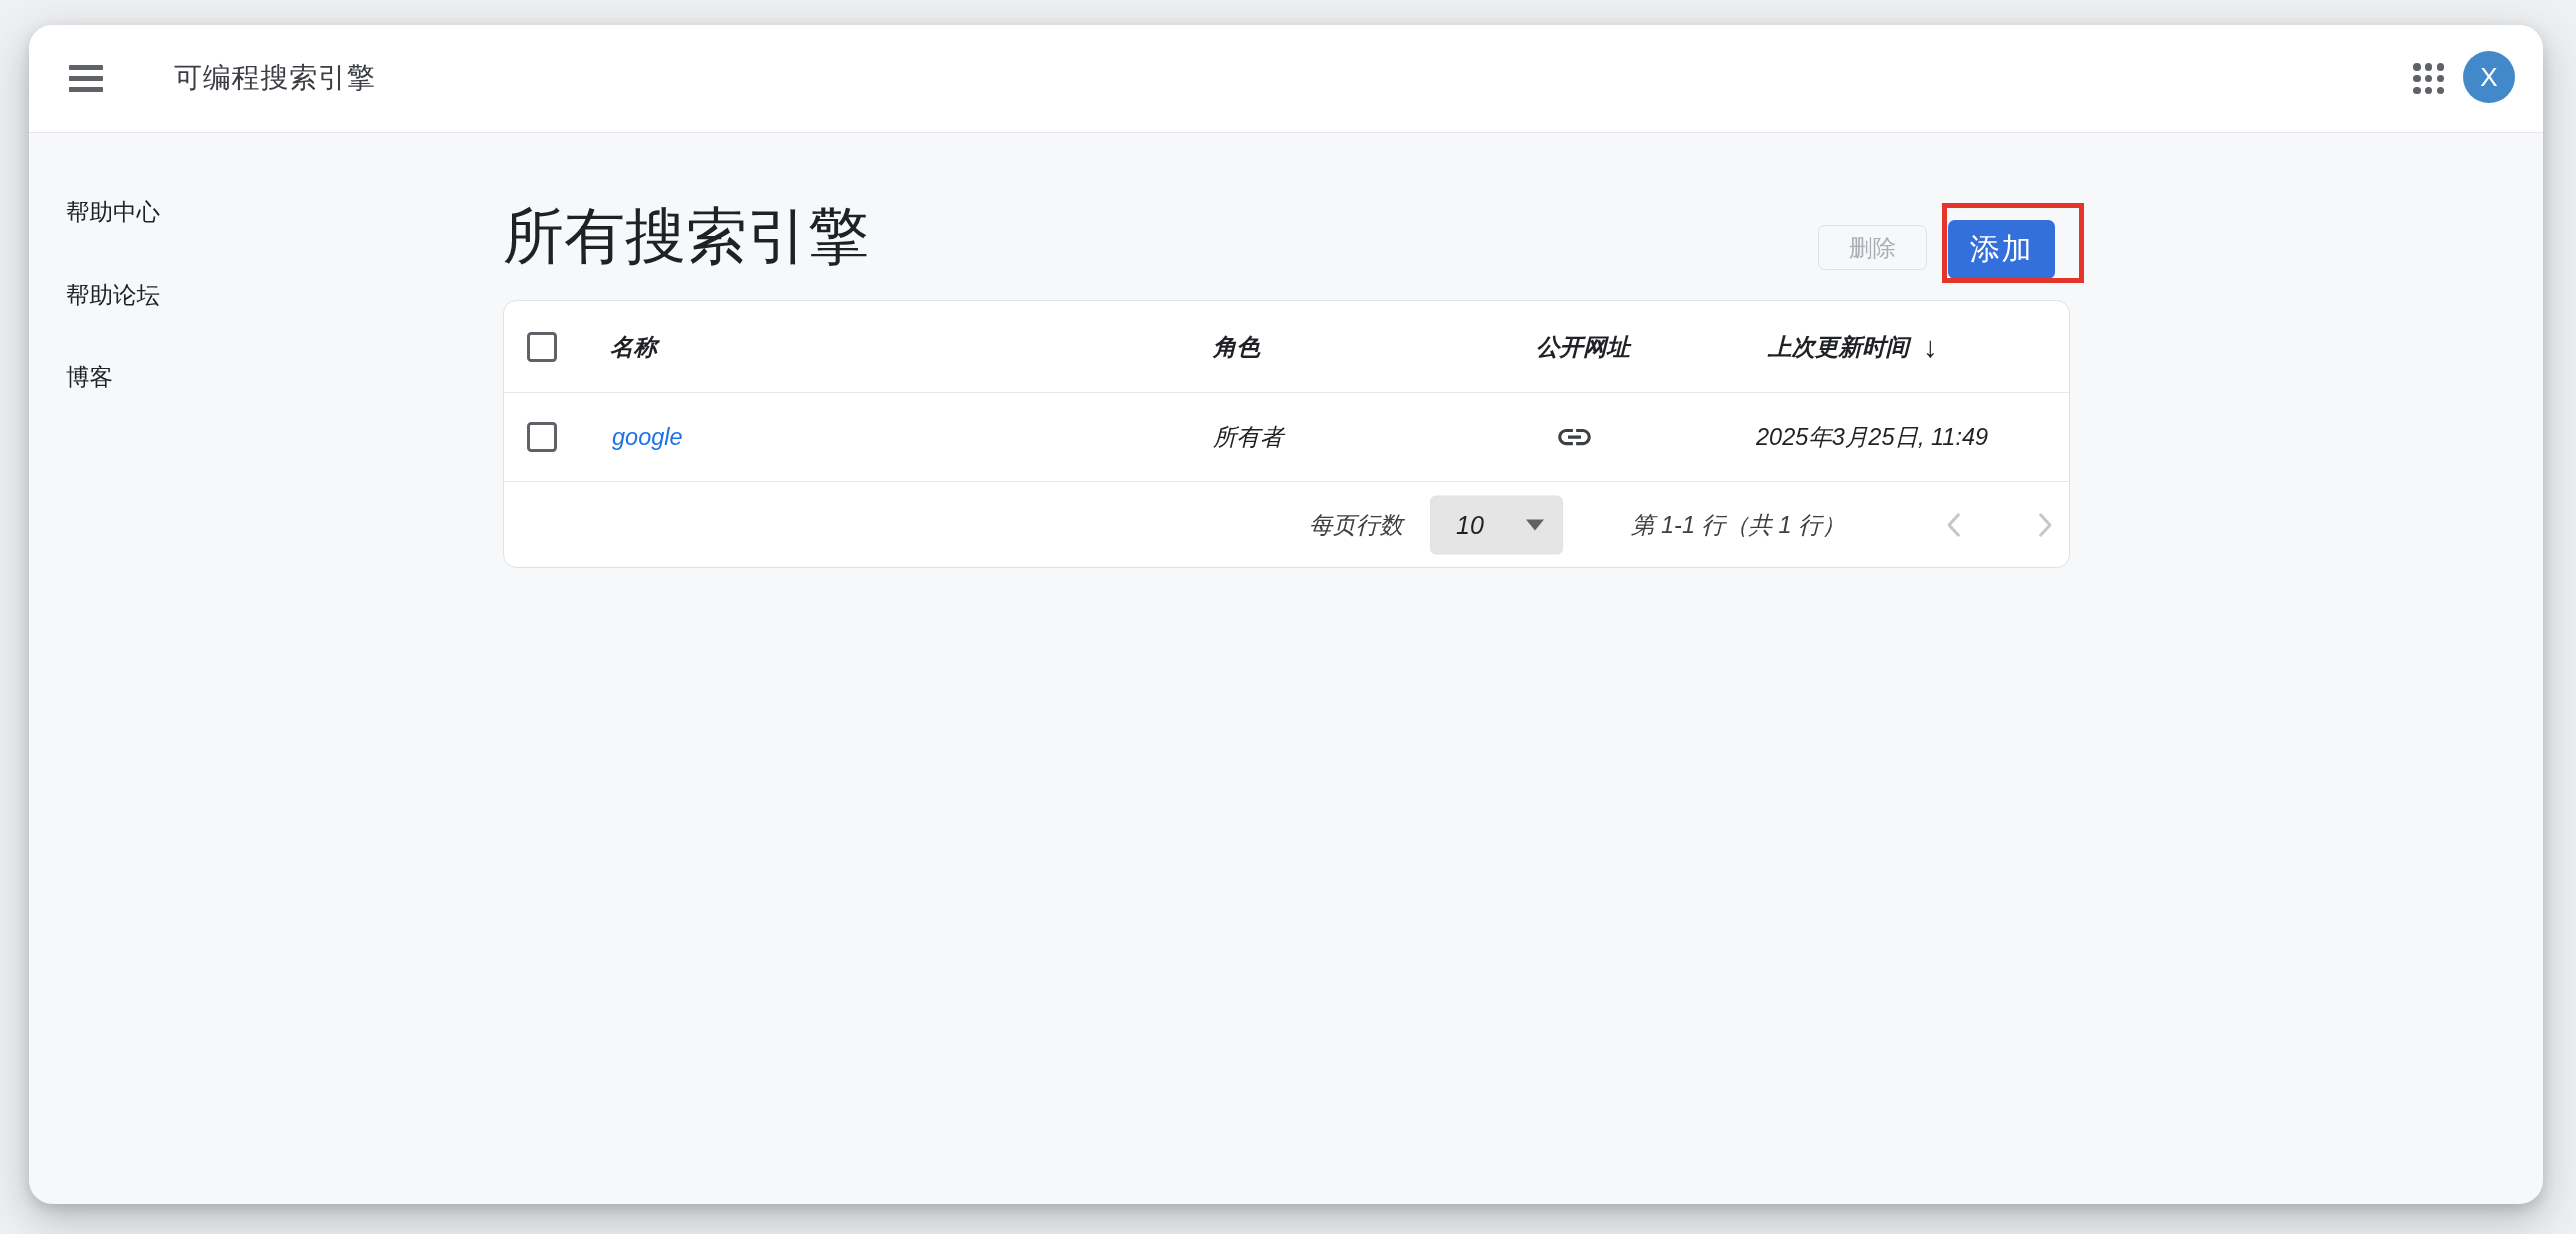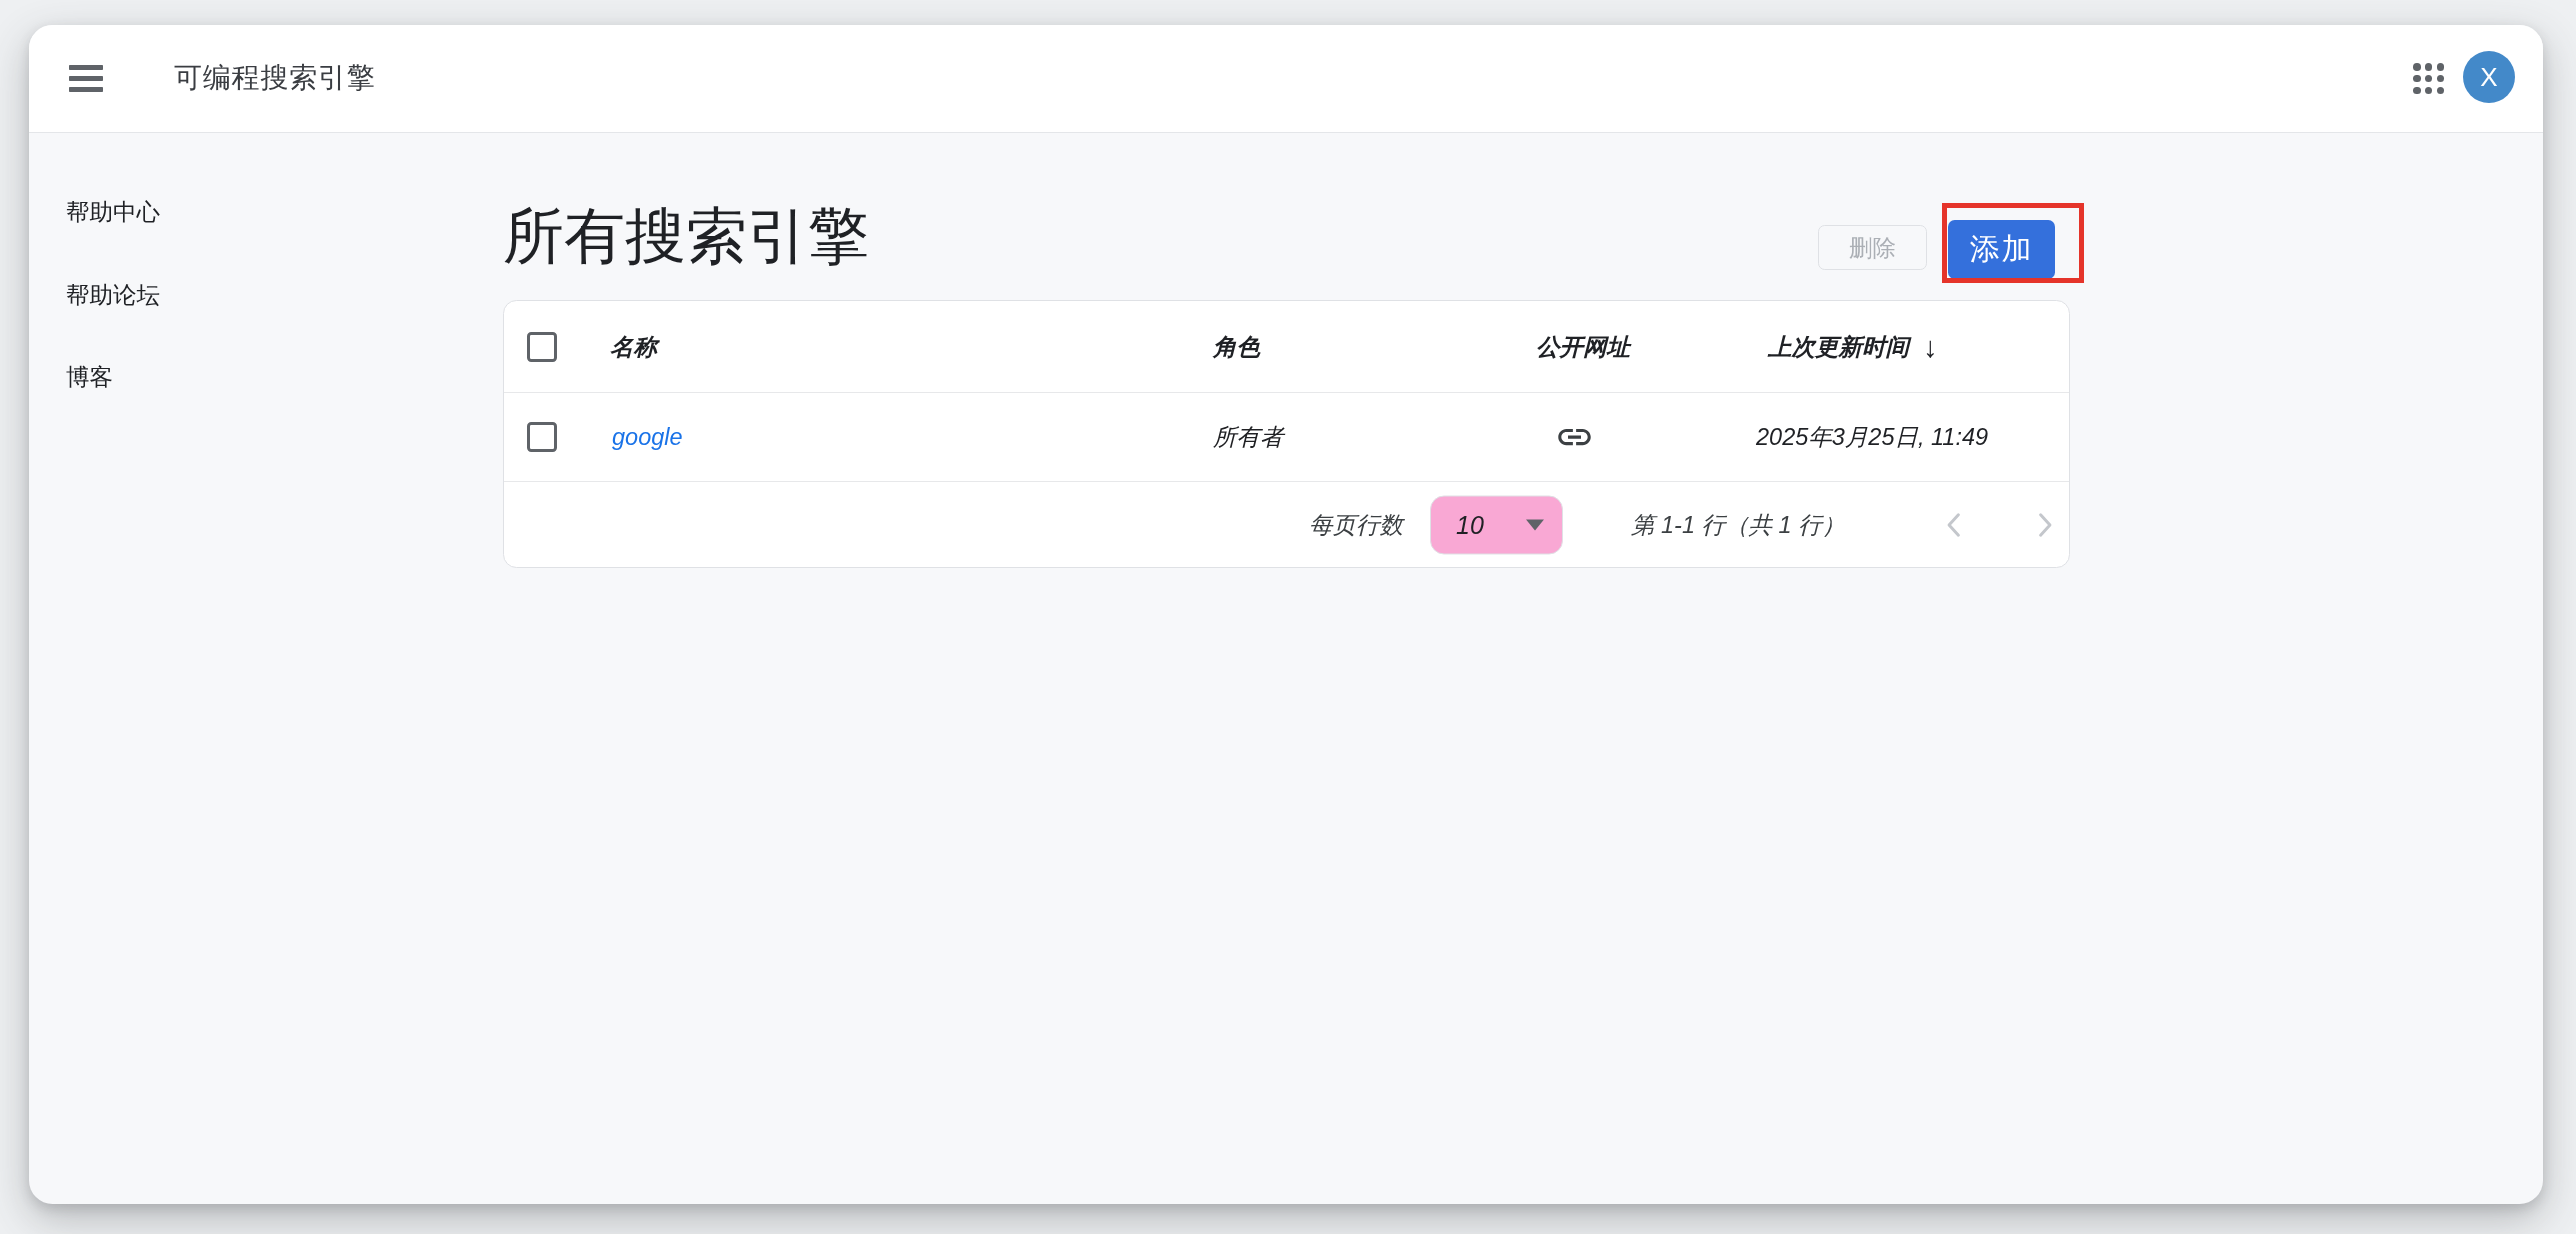--- a/index.html
+++ b/index.html
@@ -97,21 +97,21 @@
   .c-updated { left: 1264px; }
   .sort-arrow { left: 1419px; font-size: 29px; font-weight: 400; color: #1f2125; }
   .link-cell { left: 108px; color: #1a73e8; text-decoration: none; cursor: pointer; }
   .url-icon { left: 1051px; width: 39px; height: 39px; cursor: pointer; }
   .c-updated-val { left: 1252px; color: #1f2125; }
   
   .rpp-label { left: 805px; color: #3c4043; }
   .rpp-select {
     position: absolute; left: 926px; top: 50%; transform: translateY(-50%);
     width: 133px; height: 59px;
-    border: 1.7px solid #dfe1e5; border-radius: 14px; background: #f9a8d4;
+    border: 1.7px solid #dfe1e5; border-radius: 6px; background: #e5e5e5;
     display: flex; align-items: center; cursor: pointer;
   }
   .rpp-select .val { font-size: 25px; color: #1f2125; margin-left: 25px; }
   .rpp-select .tri {
     width: 0; height: 0; margin-left: auto; margin-right: 18.5px;
     border-left: 9.2px solid transparent; border-right: 9.2px solid transparent;
     border-top: 11px solid #5f6368;
   }
   .range-label { left: 1127px; color: #3c4043; }
   .pg-chevron { position: absolute; top: 50%; transform: translateY(-50%); width: 34px; height: 34px; cursor: pointer; }

